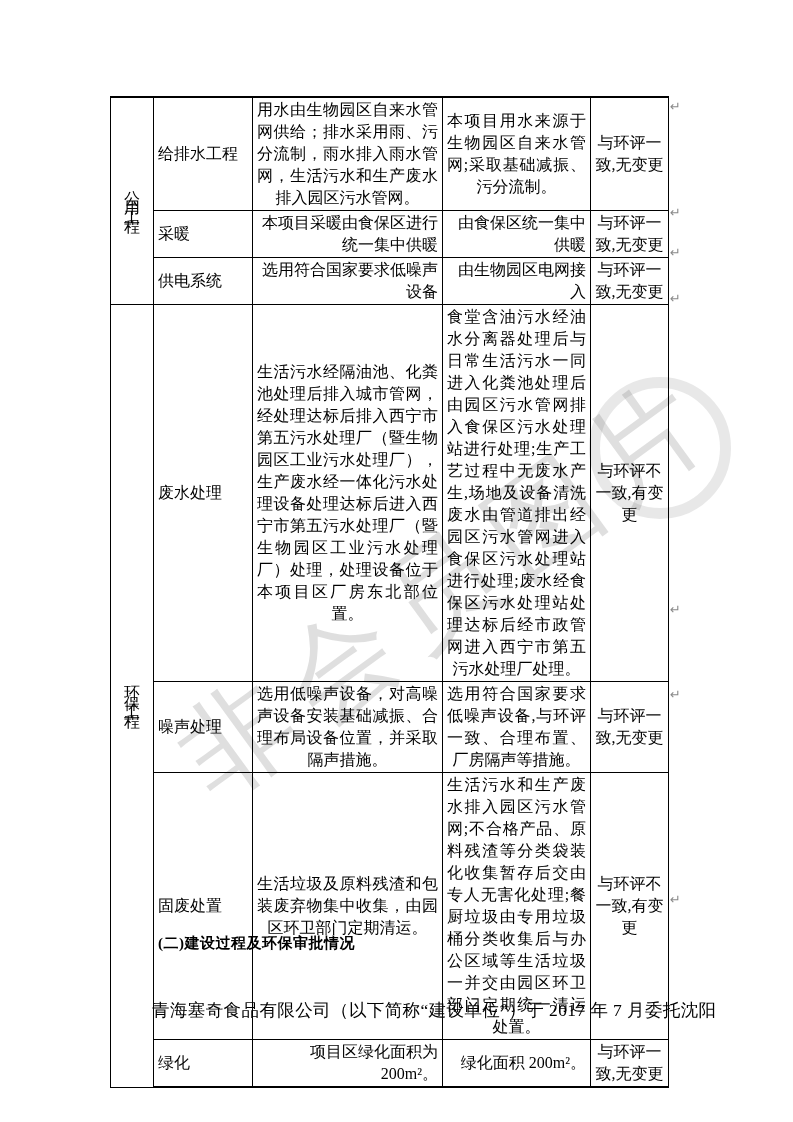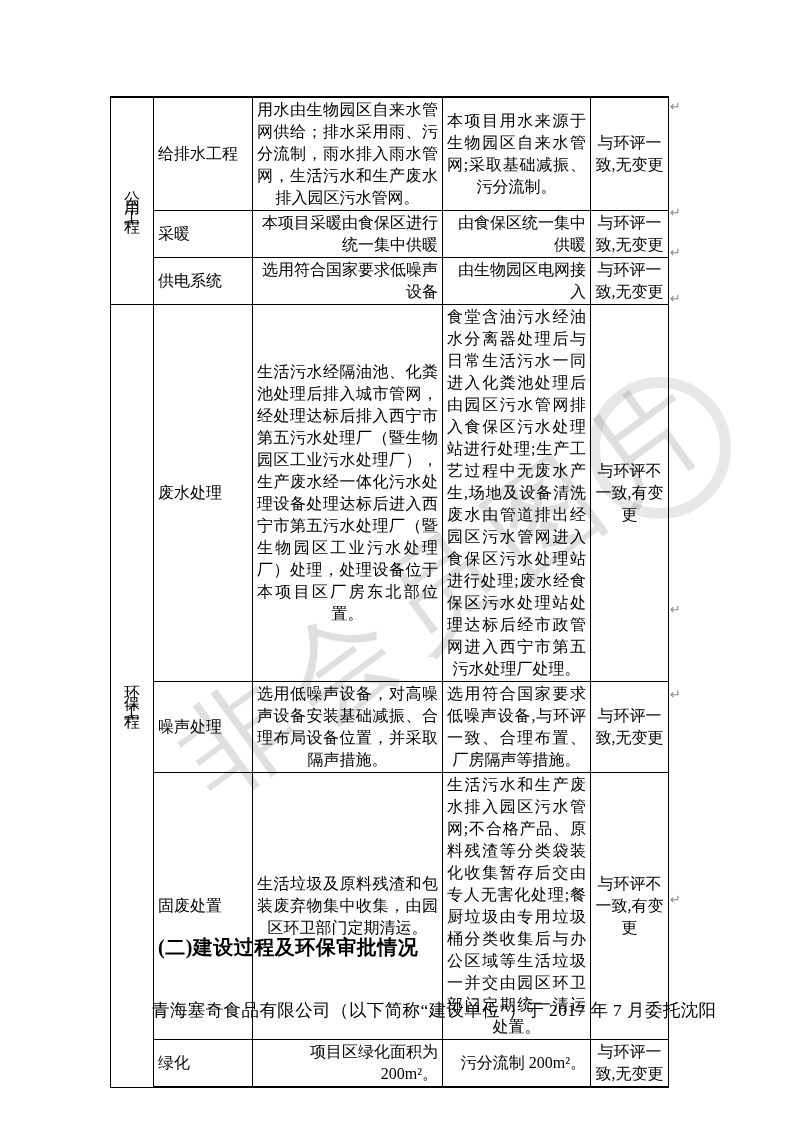--- a/index.html
+++ b/index.html
@@ -92,21 +92,21 @@
     font-size:13px;
     line-height:13px;
     font-family:"DejaVu Sans","Liberation Sans",sans-serif;
     z-index:2;
   }
 
   
   .sec-heading{
     position:absolute;
     left:158px;top:934px;
-    font-size:20px;
+    font-size:15px;
     font-weight:bold;
     letter-spacing:0.5px;
     white-space:nowrap;
     z-index:2;
   }
   .para{
     position:absolute;
     left:103px;top:953px;
     width:600px;
     font-size:17.5px;
@@ -175,21 +175,21 @@
       </tr>
       <tr class="r6">
         <td class="lbl">固废处置</td>
         <td class="long">生活垃圾及原料残渣和包装废弃物集中收集，由园区环卫部门定期清运。</td>
         <td class="long">生活污水和生产废水排入园区污水管网;不合格产品、原料残渣等分类袋装化收集暂存后交由专人无害化处理;餐厨垃圾由专用垃圾桶分类收集后与办公区域等生活垃圾一并交由园区环卫部门定期统一清运处置。</td>
         <td class="concl">与环评不一致,有变更</td>
       </tr>
       <tr class="r7 rb">
         <td class="lbl">绿化</td>
         <td class="ctr">项目区绿化面积为 200m²。</td>
-        <td class="ctr">污分流制 200m²。</td>
+        <td class="ctr">绿化面积 200m²。</td>
         <td class="concl">与环评一致,无变更</td>
       </tr>
     </tbody>
   </table>
 
   <span class="cret" style="top:100px">↵</span>
   <span class="cret" style="top:206px">↵</span>
   <span class="cret" style="top:246px">↵</span>
   <span class="cret" style="top:292px">↵</span>
   <span class="cret" style="top:603px">↵</span>

